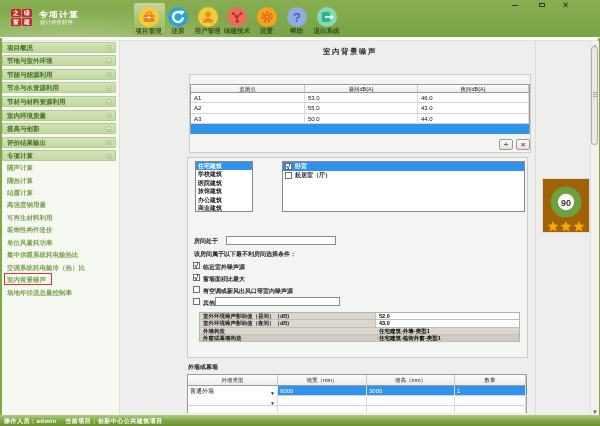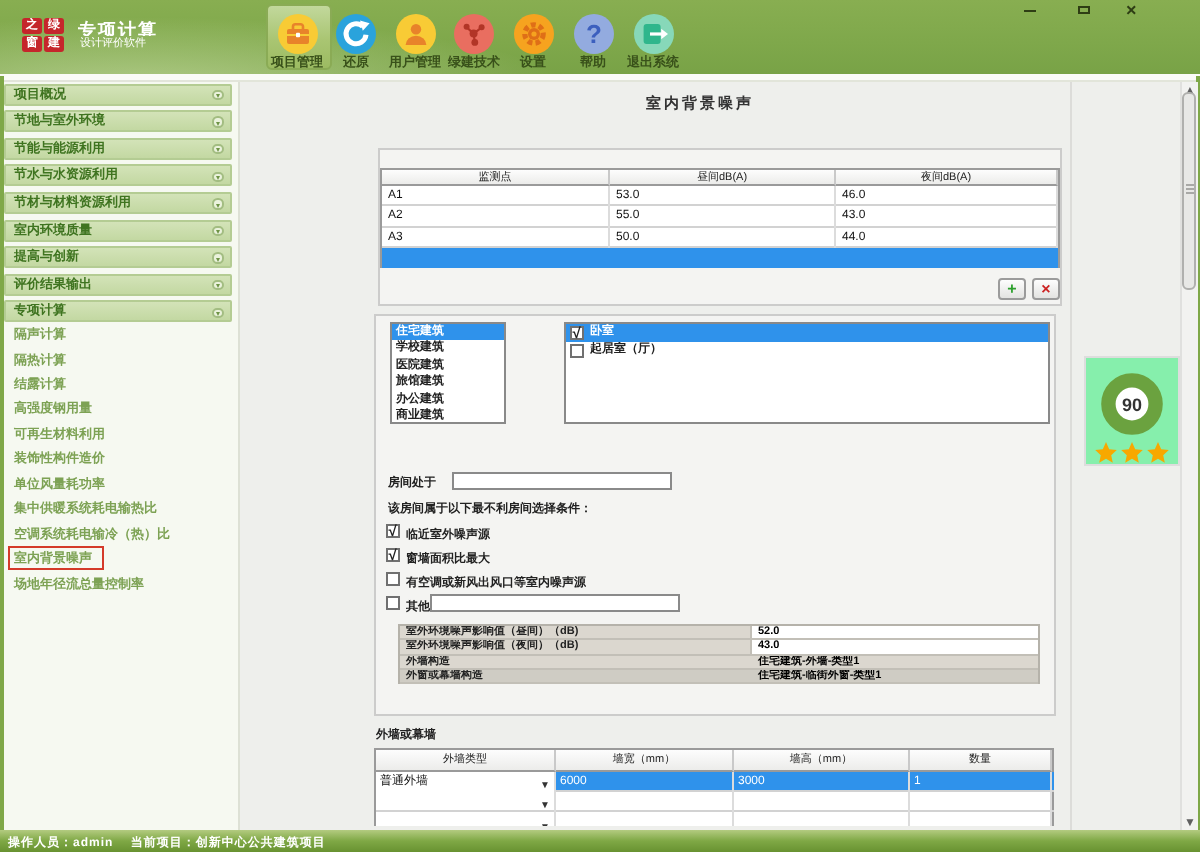--- a/index.html
+++ b/index.html
@@ -55,21 +55,21 @@
 .ilab{position:absolute;left:0;top:0;bottom:0;width:176px;background:#dbd7cf;padding-left:3px;border-right:1px solid #c2bfb7;overflow:hidden;font-weight:bold}
 .ival{position:absolute;left:179px;top:0;font-weight:bold;color:#000}
 
 #t2wrap{left:187px;top:374px;width:341px;height:39px;overflow:hidden}
 #t2{position:absolute;left:0;top:0;width:340px;background:#fff;border:1px solid #9a9a9a}
 #t2 .th2{position:absolute;top:0;height:10.5px;background:linear-gradient(180deg,#fdfdfd,#ececea);border-right:1px solid #c9c9c9;border-bottom:1px solid #9a9a9a;font-size:5.5px;color:#222;text-align:center;line-height:10px;overflow:hidden}
 .t2row{position:absolute;left:0;width:339px;height:10.4px;border-bottom:1px solid #d2d2d2;font-size:6px;color:#111}
 .t2c{position:absolute;top:0;height:10.4px;line-height:10px;padding-left:2px;border-right:1px solid #dcdcdc;overflow:hidden}
 .drop{position:absolute;font-size:5px;color:#333;top:2.5px}
 
-#card{left:542px;top:178px;width:48px;height:55px;background:#86efac;border:1px solid #ddd}
+#card{left:542px;top:178px;width:48px;height:55px;background:#a16207;border:1px solid #ddd}
 
 #sbar{left:590px;top:41px;width:9px;height:374px;background:#f2f2f0;border-left:1px solid #e0e0de}
 #sthumb{left:591px;top:46px;width:7px;height:99px;background:#e8e8e6;border:1px solid #b0b0ae;border-radius:3px}
 .sarr{left:592px;width:6px;height:6px;color:#606060;font-size:6px;line-height:6px;text-align:center}
 
 #status{left:0;top:415px;width:600px;height:11px;background:linear-gradient(180deg,#b3cb80,#7fa845 50%,#689231)}
 #status div{position:absolute;left:4px;top:2px;color:#fff;font-size:6px;font-weight:bold;letter-spacing:0.5px;white-space:nowrap}
 </style></head>
 <body>
 <div class="abs" id="topbar"></div>

